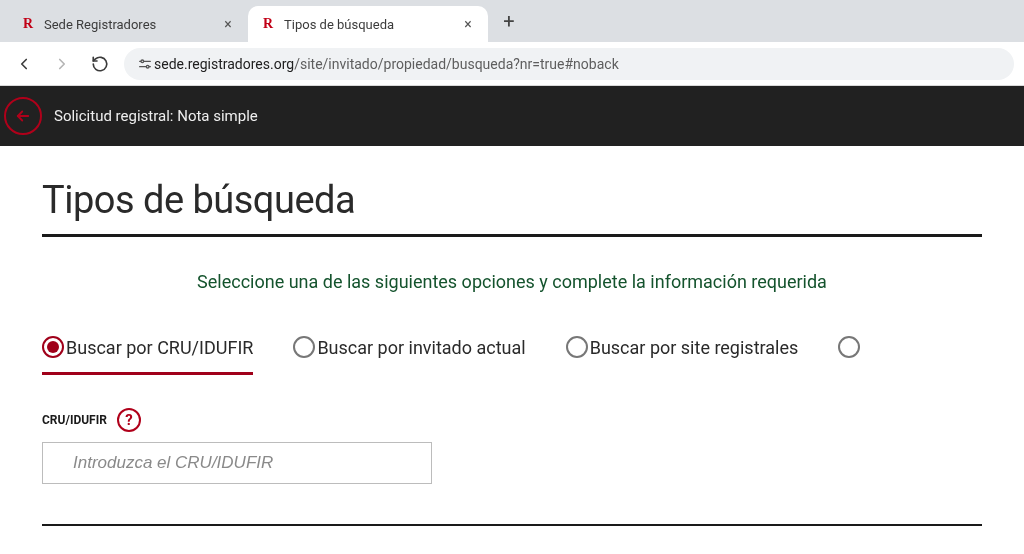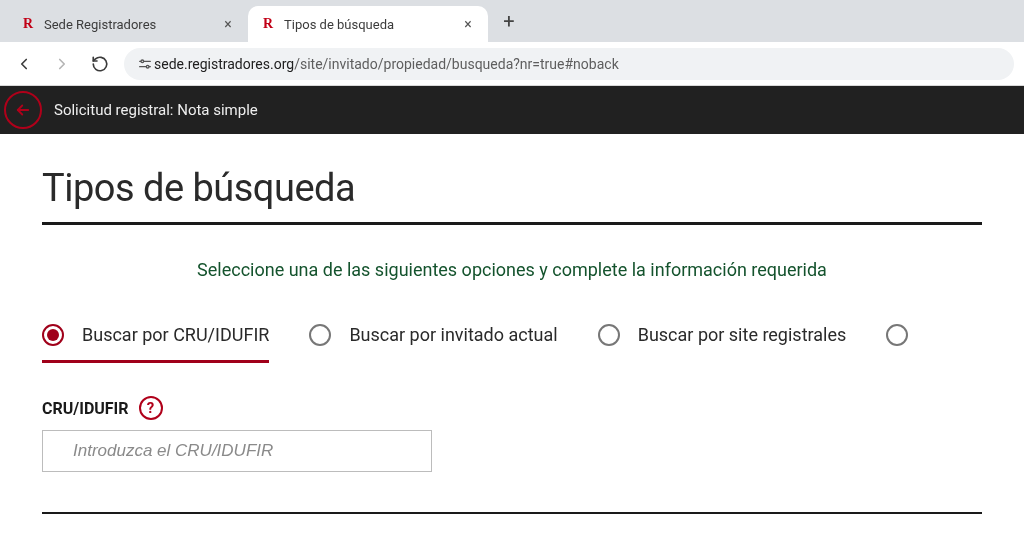--- a/index.html
+++ b/index.html
@@ -70,21 +70,21 @@
   }
   .site-icon {
     width: 18px; height: 18px; display: inline-flex; align-items: center; justify-content: center;
     color: #555;
   }
   .url { color: #5e5e5e; white-space: nowrap; overflow: hidden; }
   .url .host { color: #202020; }
 
   
   .page-topbar {
-    height: 48px; background: #212121; color: #eee;
+    height: 60px; background: #212121; color: #eee;
     display: flex; align-items: center; padding: 0 0; font-size: 15px;
   }
   .back-circle {
     width: 38px; height: 38px; border: 2px solid #b0001a; border-radius: 50%;
     display: flex; align-items: center; justify-content: center; margin: 0 12px 0 4px;
     color: #b0001a; cursor: pointer;
   }
   .back-circle svg { width: 18px; height: 18px; }
 
   
@@ -94,38 +94,38 @@
     padding-bottom: 12px; border-bottom: 3px solid #1a1a1a; margin-top: 18px;
   }
   .instruction {
     margin-top: 34px; font-size: 18px; color: #14532d; text-align: center;
   }
 
   .radio-row {
     display: flex; gap: 40px; margin-top: 44px; align-items: center;
   }
   .radio-opt {
-    display: flex; align-items: flex-start; gap: 18px; font-size: 18px; color: #2a2a2a;
+    display: flex; align-items: center; gap: 2px; font-size: 18px; color: #2a2a2a;
     padding-bottom: 14px; cursor: pointer;
   }
   .radio-opt .circle {
     width: 22px; height: 22px; border: 2px solid #777; border-radius: 50%;
     display: flex; align-items: center; justify-content: center;
   }
   .radio-opt.selected .circle { border-color: #a0001a; }
   .radio-opt.selected .circle::after {
     content: ""; width: 12px; height: 12px; background: #a0001a; border-radius: 50%;
   }
   .radio-opt.selected { border-bottom: 3px solid #a0001a; margin-bottom: -3px; }
 
   .field-block { margin-top: 36px; }
   .field-label-row {
     display: flex; align-items: center; gap: 10px; margin-bottom: 10px;
   }
-  .field-label { font-weight: 700; font-size: 16px; color: #1a1a1a; }
+  .field-label { font-weight: 700; font-size: 12px; color: #1a1a1a; }
   .help-circle {
     width: 24px; height: 24px; border: 2px solid #b0001a; border-radius: 50%;
     display: flex; align-items: center; justify-content: center;
     color: #b0001a; font-weight: 700; font-size: 15px; cursor: pointer;
   }
   .text-input {
     width: 390px; height: 42px; border: 1px solid #bcbcbc; padding: 0 30px;
     font-size: 17px; font-style: italic; color: #7a7a7a; outline: none;
   }
   .text-input::placeholder { color: #8a8a8a; font-style: italic; }

